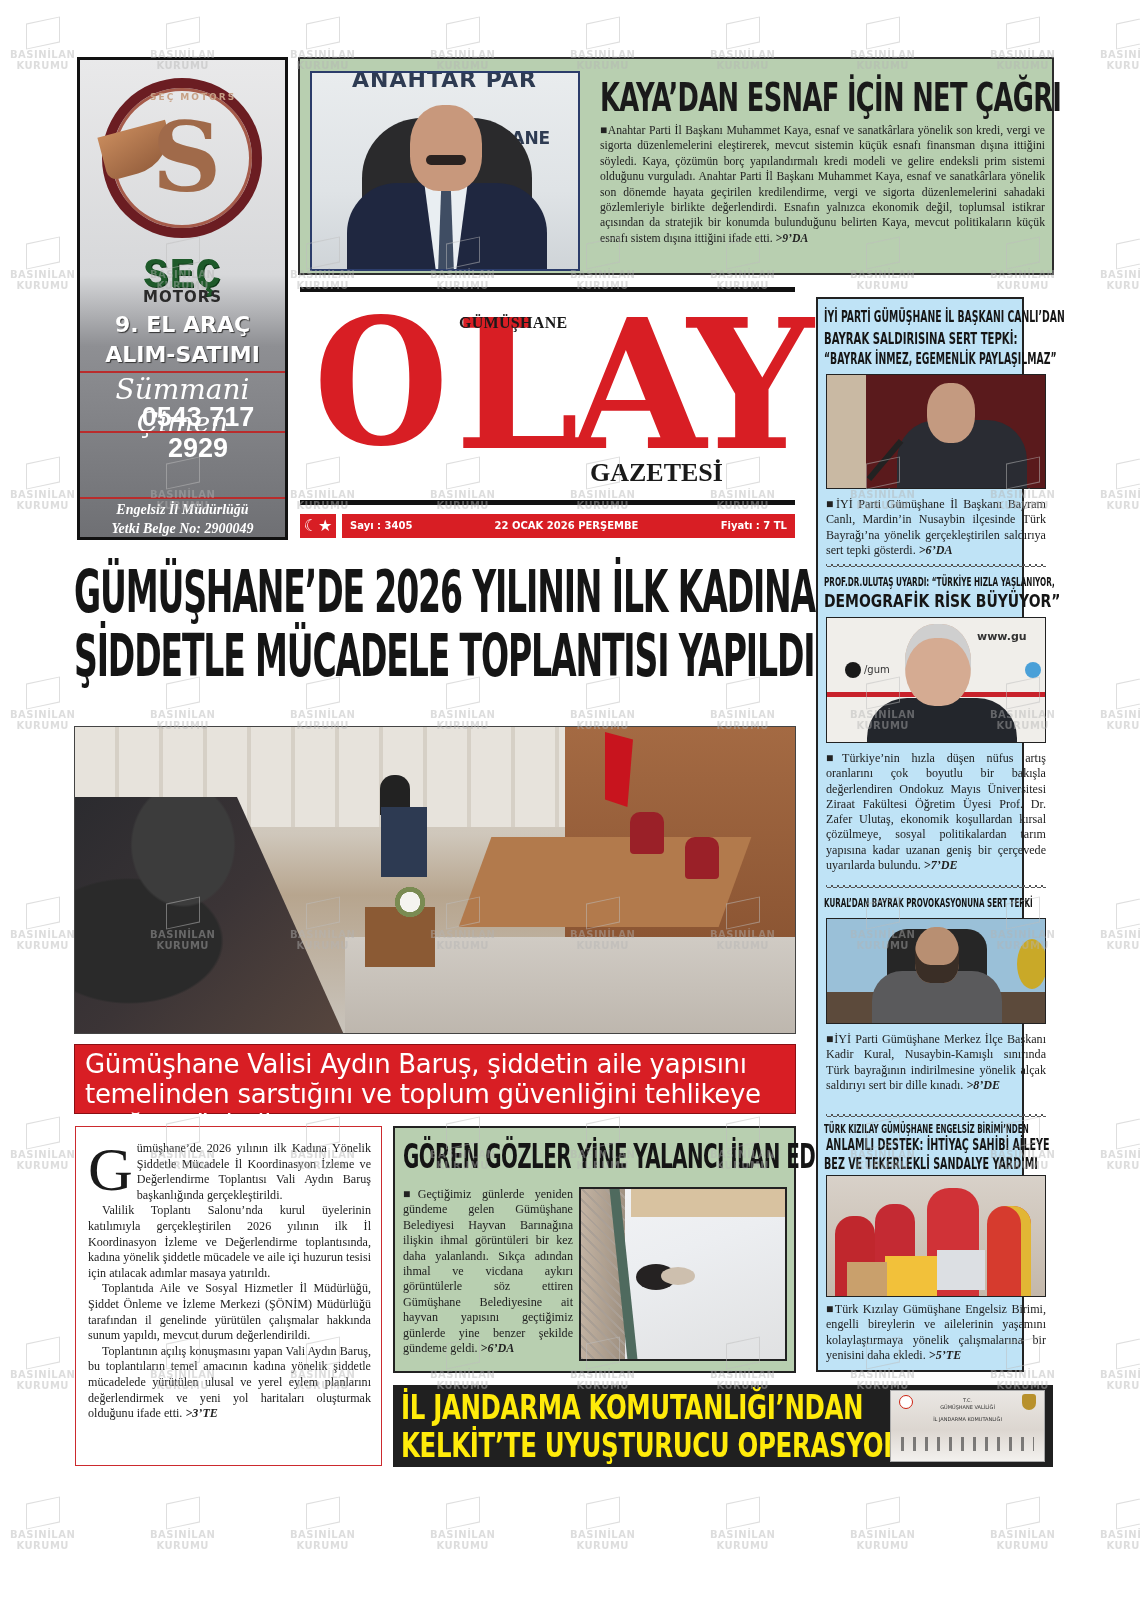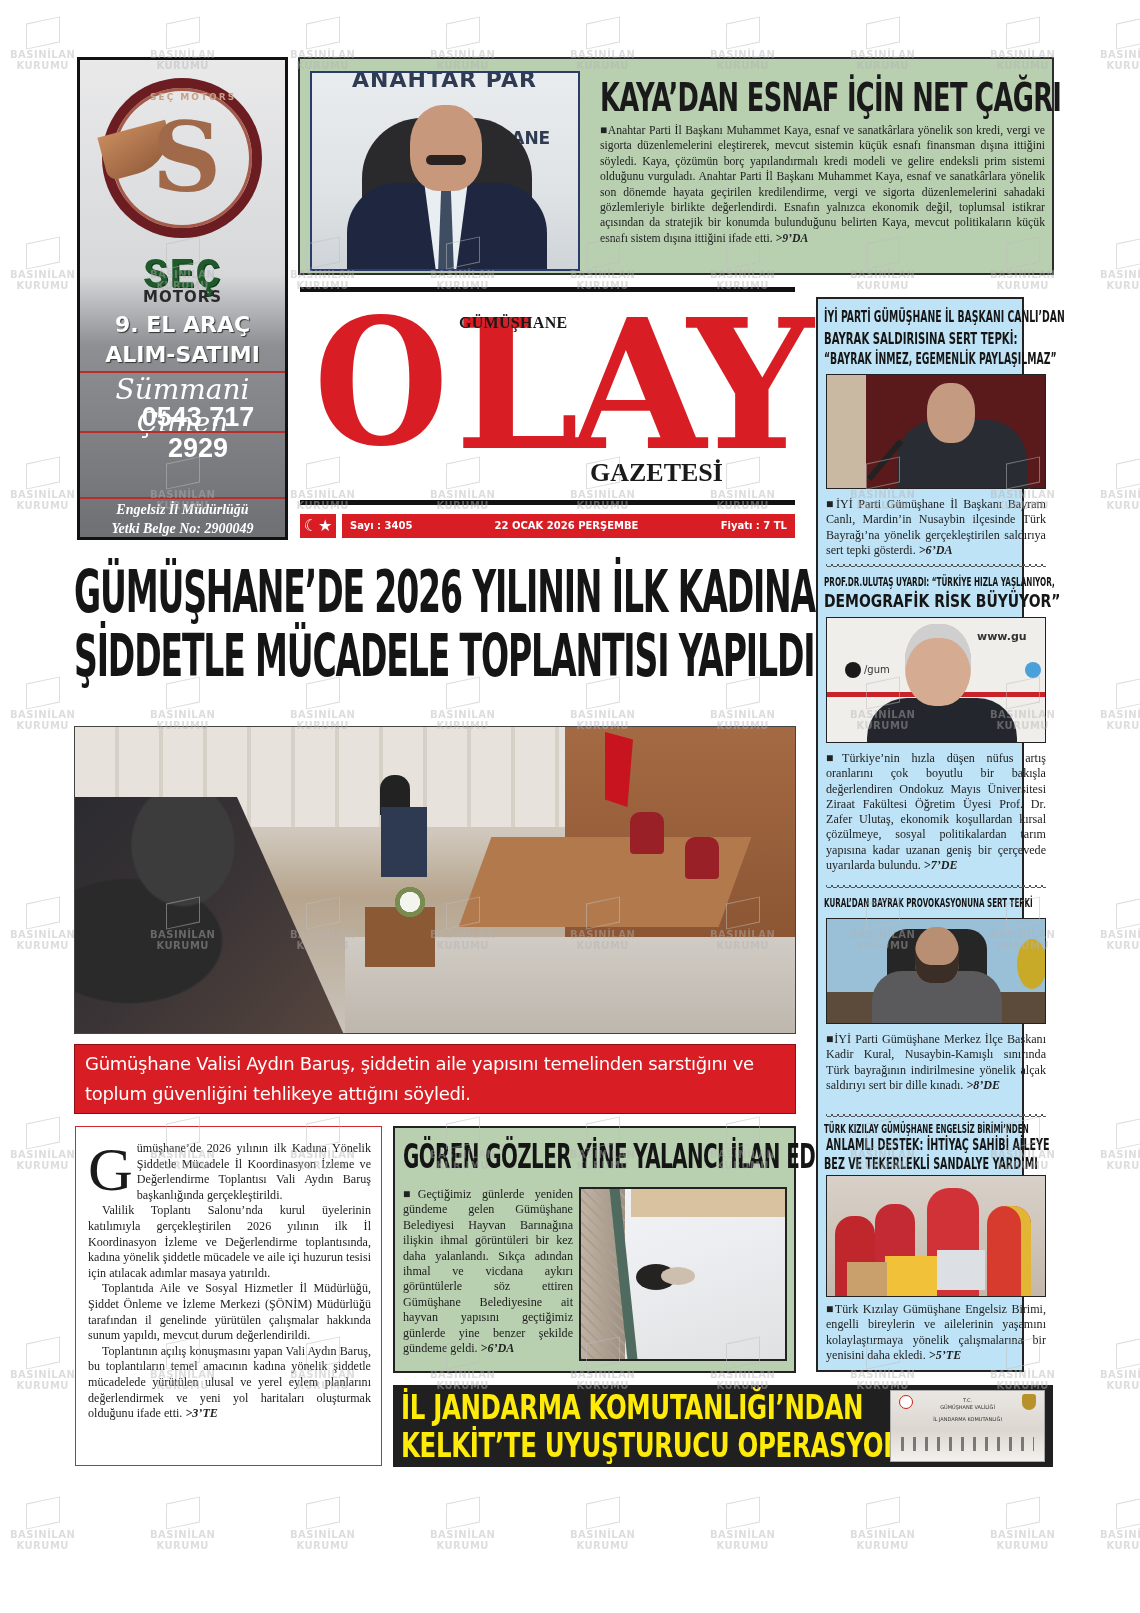--- a/index.html
+++ b/index.html
@@ -66,21 +66,21 @@
   .mp-podium { position: absolute; left: 306px; top: 80px; width: 46px; height: 70px; background: #2d3a52; }
   .mp-speaker { position: absolute; left: 305px; top: 48px; width: 30px; height: 40px; background: #222; border-radius: 14px 14px 0 0; }
   .mp-table { position: absolute; left: 400px; top: 110px; width: 260px; height: 90px; background: #b27a4c; transform: skewX(-20deg); }
   .mp-chair { position: absolute; width: 34px; height: 42px; background: #9a2028; border-radius: 10px 10px 4px 4px; }
   .mp-people { position: absolute; left: 0; top: 70px; width: 270px; height: 240px; background: radial-gradient(ellipse at 40% 20%, #3c3c3c 0 22%, transparent 23%), radial-gradient(ellipse at 20% 60%, #2a2a2a 0 30%, transparent 31%), linear-gradient(135deg, #2b2b2f 0%, #3b3436 50%, #57463e 100%); clip-path: polygon(0 0, 60% 0, 100% 100%, 0 100%); }
   .mp-floor { position: absolute; left: 270px; top: 210px; width: 452px; height: 100px; background: linear-gradient(180deg, #d0cbc4, #bdb6ad); }
   .mp-coffee { position: absolute; left: 290px; top: 180px; width: 70px; height: 60px; background: #8b5a34; }
   .mp-flowers { position: absolute; left: 315px; top: 160px; width: 40px; height: 30px; background: radial-gradient(circle, #f4f4ef 0 40%, #7a8b52 41% 60%, transparent 61%); }
 
   
-  .red-banner { left: 74px; top: 1044px; width: 722px; height: 70px; background: #d81e24; border: 1px solid #8a0f14; color: #fff; font-family: "DejaVu Sans", sans-serif; font-size: 18px; line-height: 30px; padding: 4px 10px; letter-spacing: -0.3px; }
+  .red-banner { left: 74px; top: 1044px; width: 722px; height: 70px; background: #d81e24; border: 1px solid #8a0f14; color: #fff; font-family: "DejaVu Sans", sans-serif; font-size: 26px; line-height: 30px; padding: 4px 10px; letter-spacing: -0.3px; }
 
   
   .art1 { left: 75px; top: 1126px; width: 307px; height: 340px; border: 1px solid #cc2a2e; padding: 14px 10px 8px 12px; }
   .art1-text { font-family: "Liberation Serif", serif; font-size: 12.1px; line-height: 15.6px; text-align: justify; color: #222; }
   .art1-text p { text-indent: 14px; }
   .art1-text p.first { text-indent: 0; }
   .dropcap { float: left; font-family: "Liberation Serif", serif; font-size: 62px; line-height: 52px; margin: 2px 4px -2px 0; color: #1a1a1a; }
 
   
   .art2 { left: 393px; top: 1126px; width: 403px; height: 247px; background: #b8cfb0; border: 2px solid #222; }

